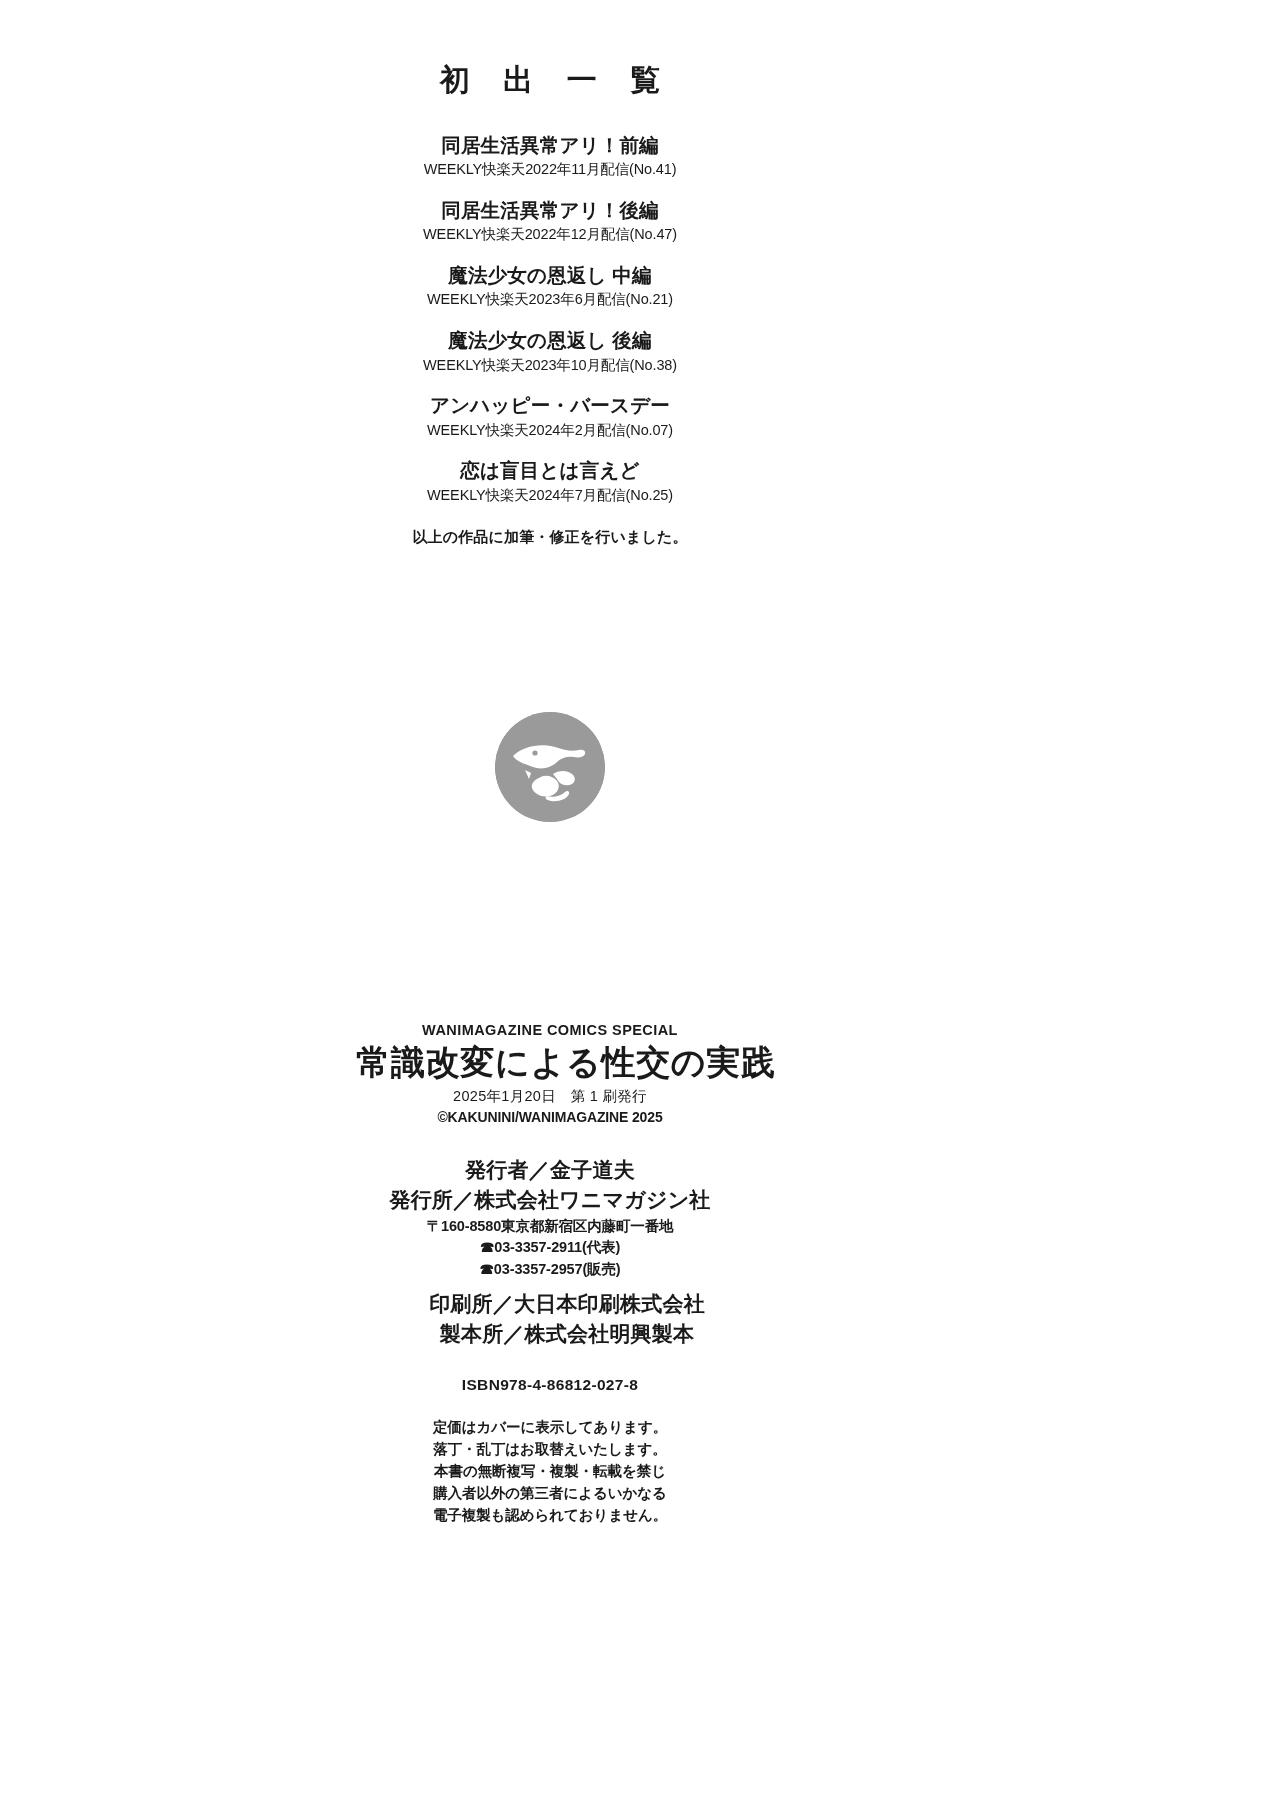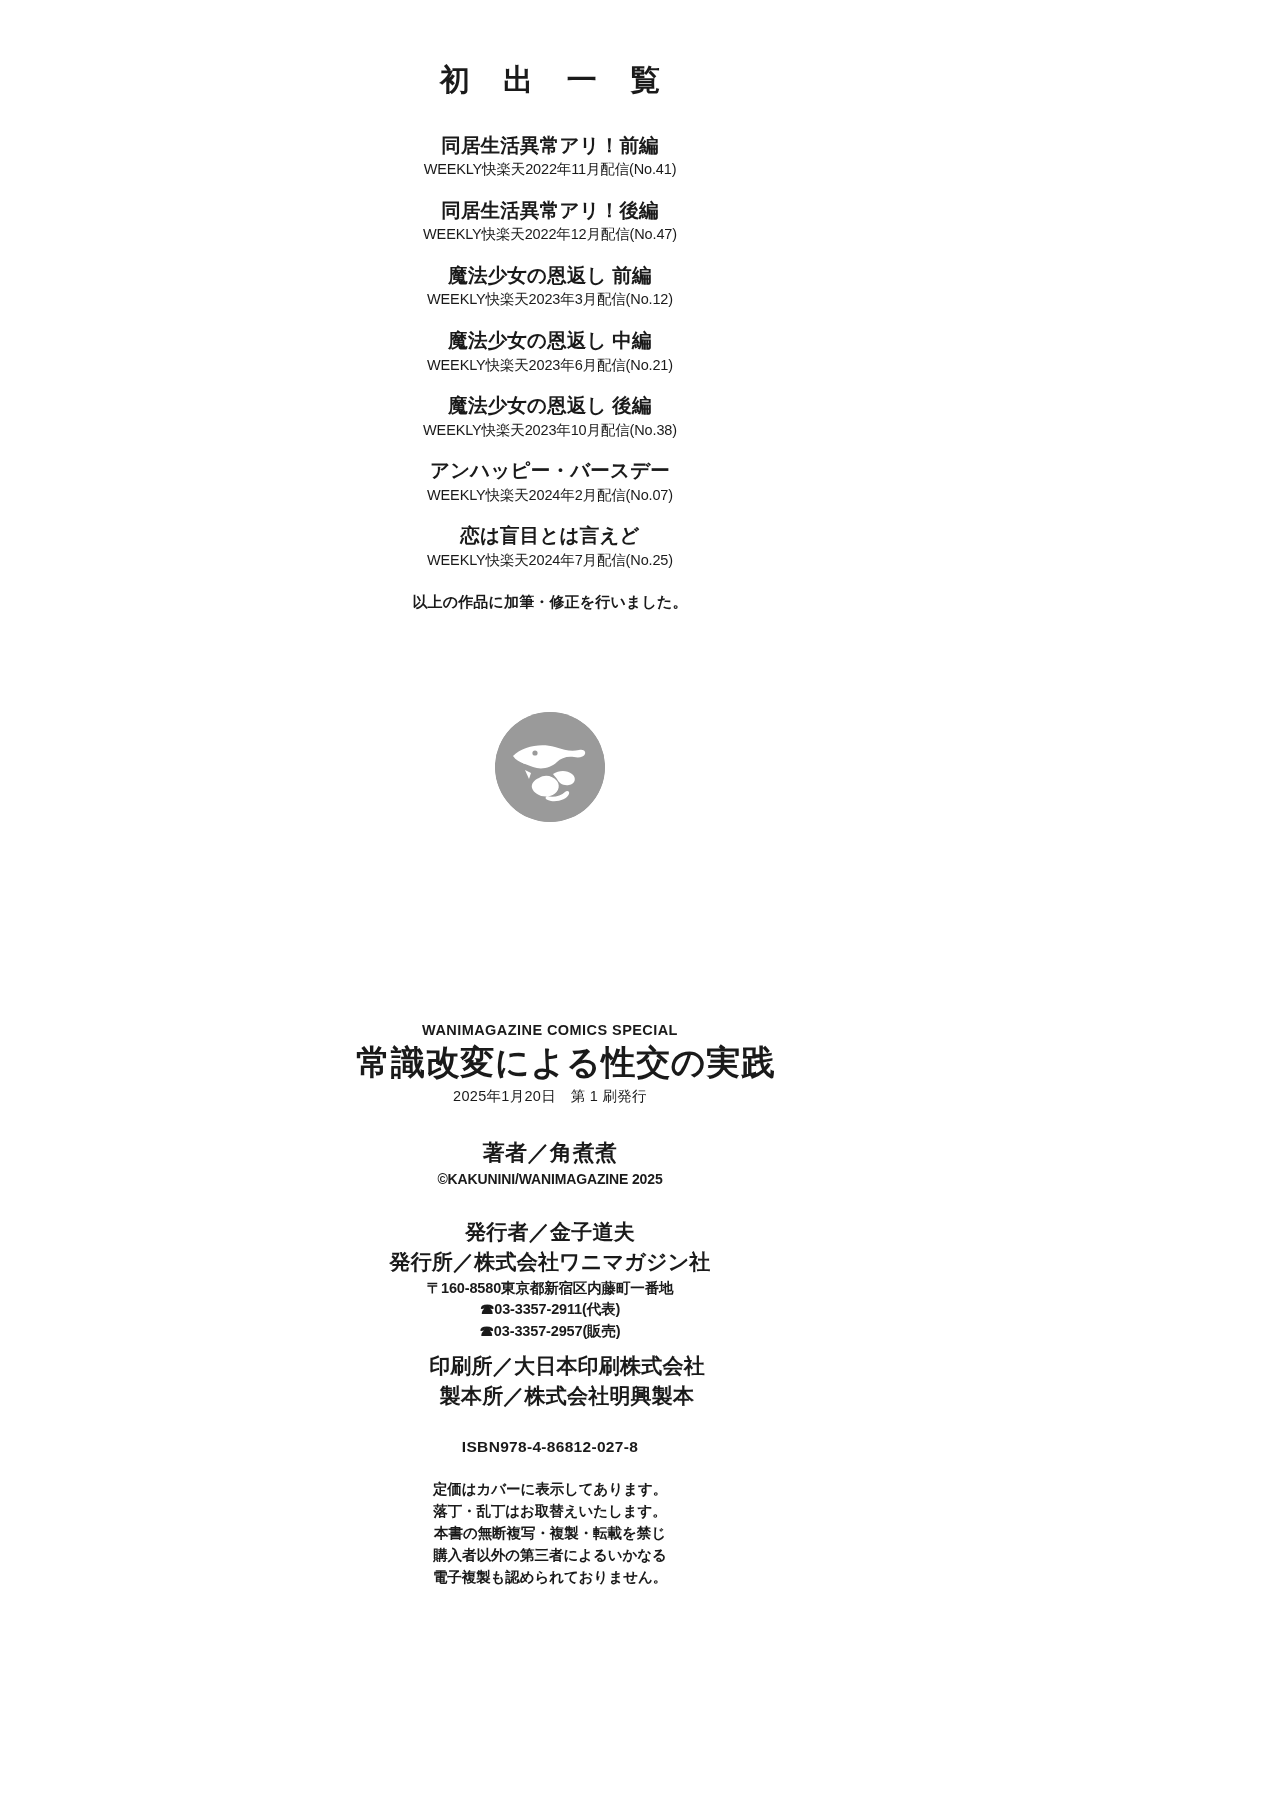--- a/index.html
+++ b/index.html
@@ -159,24 +159,20 @@
   <div class="credits-block">
     <div class="credits-heading">初 出 一 覧</div>
 
     <div class="credit-entry">
       <div class="credit-title">同居生活異常アリ！前編</div>
       <div class="credit-source">WEEKLY快楽天2022年11月配信(No.41)</div>
     </div>
     <div class="credit-entry">
       <div class="credit-title">同居生活異常アリ！後編</div>
       <div class="credit-source">WEEKLY快楽天2022年12月配信(No.47)</div>
-    </div>
-    <div class="credit-entry">
-      <div class="credit-title">魔法少女の恩返し 前編</div>
-      <div class="credit-source">WEEKLY快楽天2023年3月配信(No.12)</div>
     </div>
     <div class="credit-entry">
       <div class="credit-title">魔法少女の恩返し 中編</div>
       <div class="credit-source">WEEKLY快楽天2023年6月配信(No.21)</div>
     </div>
     <div class="credit-entry">
       <div class="credit-title">魔法少女の恩返し 後編</div>
       <div class="credit-source">WEEKLY快楽天2023年10月配信(No.38)</div>
     </div>
     <div class="credit-entry">
@@ -204,21 +200,20 @@
         <path d="M30 58 l6 3 l-2 6 z" fill="#ffffff"></path>
       </svg>
     </div>
   </div>
 
   <div class="colophon">
     <div class="colophon-imprint">WANIMAGAZINE COMICS SPECIAL</div>
     <div class="colophon-title">常識改変による性交の実践</div>
     <div class="colophon-date">2025年1月20日　第 1 刷発行</div>
 
-    <div class="colophon-author">著者／角煮煮</div>
     <div class="colophon-copyright">©KAKUNINI/WANIMAGAZINE 2025</div>
 
     <div class="colophon-group">
       <div class="colophon-line-lg">発行者／金子道夫</div>
       <div class="colophon-line-lg">発行所／株式会社ワニマガジン社</div>
       <div class="colophon-line-sm">〒160-8580東京都新宿区内藤町一番地</div>
       <div class="colophon-line-sm">☎03-3357-2911(代表)</div>
       <div class="colophon-line-sm">☎03-3357-2957(販売)</div>
     </div>
 

